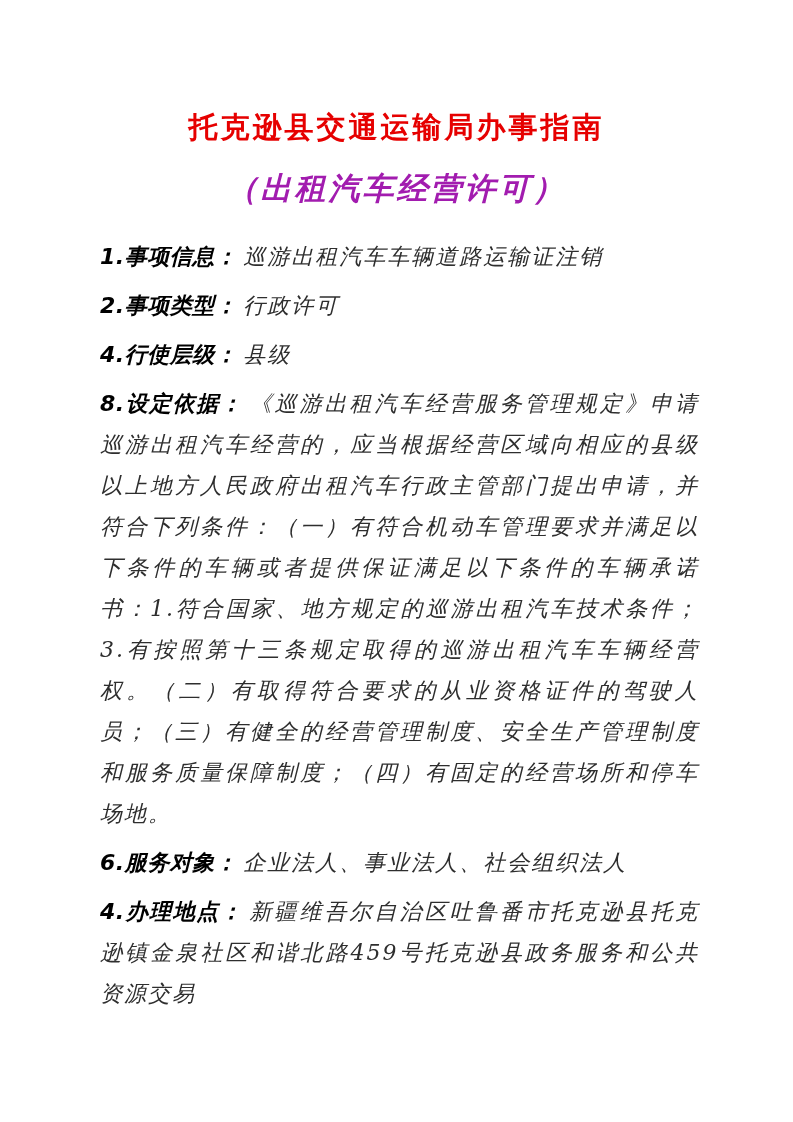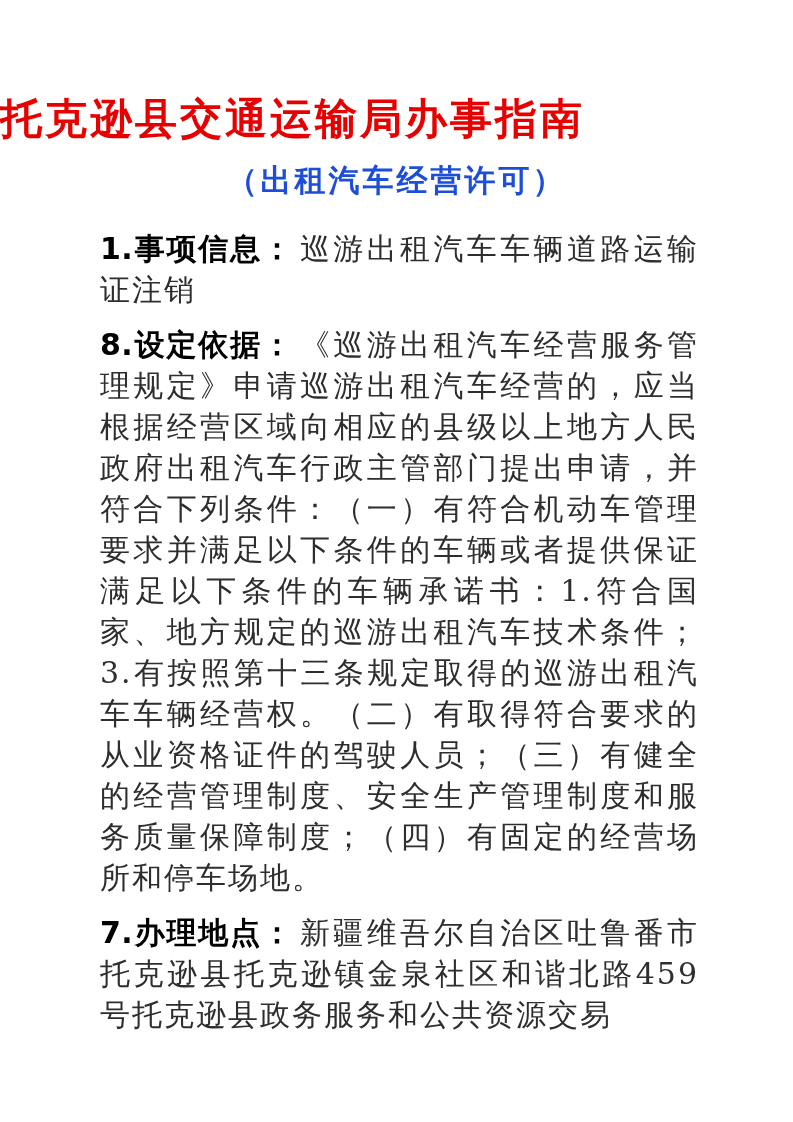--- a/index.html
+++ b/index.html
@@ -12,66 +12,70 @@
     width: 793px;
     height: 1122px;
     background: #ffffff;
     overflow: hidden;
     font-family: "DejaVu Serif", serif;
   }
   .title-block {
     padding-top: 100px;
   }
   .doc-title {
-    text-align: left;
+    text-align: center;
     font-family: "DejaVu Serif", "Liberation Serif", serif;
     font-weight: bold;
-    font-size: 42px;
+    font-size: 29px;
     line-height: 38px;
     letter-spacing: 3px;
-    margin: 0;
+    margin: 8px;
   }
   .doc-subtitle {
     text-align: center;
     font-family: "DejaVu Serif", "Liberation Serif", serif;
     font-weight: bold;
     font-size: 31px;
     line-height: 36px;
     letter-spacing: 3px;
     margin: 24px 0 0 0;
   }
   .items {
     margin: 30px 94px 0 100px;
   }
   .item {
-    margin-top: 14px;
-    font-size: 30px;
+    margin-top: 8px;
+    font-size: 22px;
     line-height: 41px;
     text-align: justify;
     color: #2e2e2e;
+    font-style: italic;
   }
   .item .label {
     font-family: "DejaVu Sans", "Liberation Sans", sans-serif;
     font-weight: bold;
     color: #000000;
     letter-spacing: 0.5px;
     padding-right: 6px;
   }
   .item .value {
     font-family: "DejaVu Serif", "Liberation Serif", serif;
     color: #2e2e2e;
     letter-spacing: 2px;
   }
 </style>
 </head>
 <body>
 
 <div class="page">
   <div class="title-block">
     <h1 class="doc-title" style="color: rgb(230, 0, 0);">托克逊县交通运输局办事指南</h1>
-    <h2 class="doc-subtitle" style="color: #1d4ed8;">（出租汽车经营许可）</h2>
+    <h2 class="doc-subtitle" style="color: #a21caf; font-style: italic;">（出租汽车经营许可）</h2>
   </div>
   <div class="items">
       <div class="item"><span class="label">1.事项信息：</span><span class="value">巡游出租汽车车辆道路运输证注销</span></div>
+      <div class="item"><span class="label">2.事项类型：</span><span class="value">行政许可</span></div>
+      <div class="item"><span class="label">4.行使层级：</span><span class="value">县级</span></div>
       <div class="item"><span class="label">8.设定依据：</span><span class="value">《巡游出租汽车经营服务管理规定》申请巡游出租汽车经营的，应当根据经营区域向相应的县级以上地方人民政府出租汽车行政主管部门提出申请，并符合下列条件：（一）有符合机动车管理要求并满足以下条件的车辆或者提供保证满足以下条件的车辆承诺书：1.符合国家、地方规定的巡游出租汽车技术条件；3.有按照第十三条规定取得的巡游出租汽车车辆经营权。（二）有取得符合要求的从业资格证件的驾驶人员；（三）有健全的经营管理制度、安全生产管理制度和服务质量保障制度；（四）有固定的经营场所和停车场地。</span></div>
-      <div class="item"><span class="label">7.办理地点：</span><span class="value">新疆维吾尔自治区吐鲁番市托克逊县托克逊镇金泉社区和谐北路459号托克逊县政务服务和公共资源交易</span></div>
+      <div class="item"><span class="label">6.服务对象：</span><span class="value">企业法人、事业法人、社会组织法人</span></div>
+      <div class="item"><span class="label">4.办理地点：</span><span class="value">新疆维吾尔自治区吐鲁番市托克逊县托克逊镇金泉社区和谐北路459号托克逊县政务服务和公共资源交易</span></div>
     </div>
 </div>
 
 </body></html>

